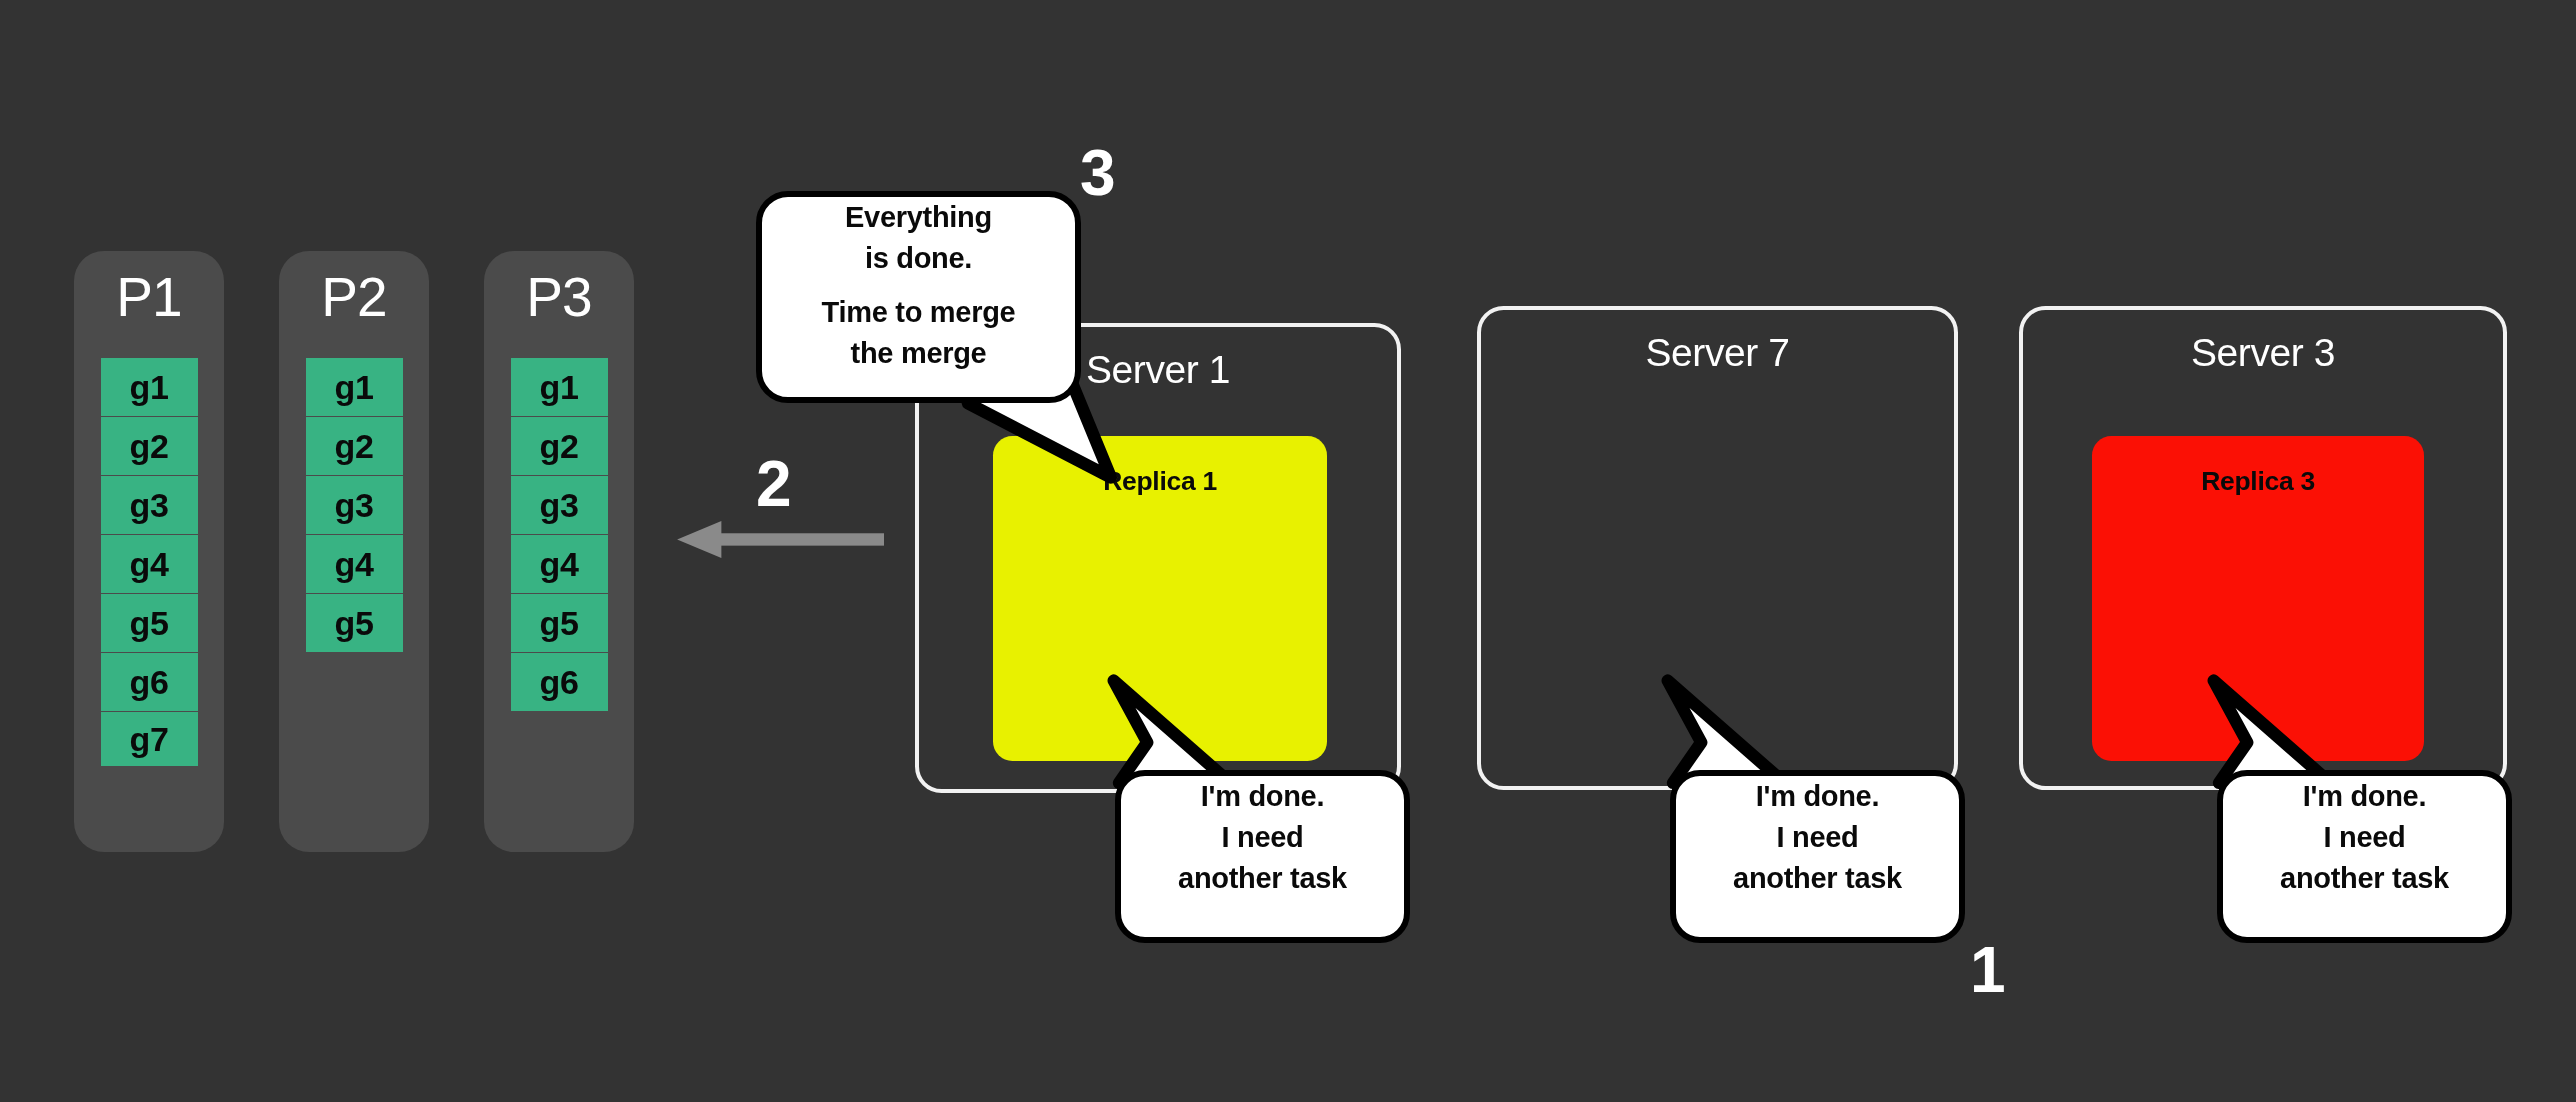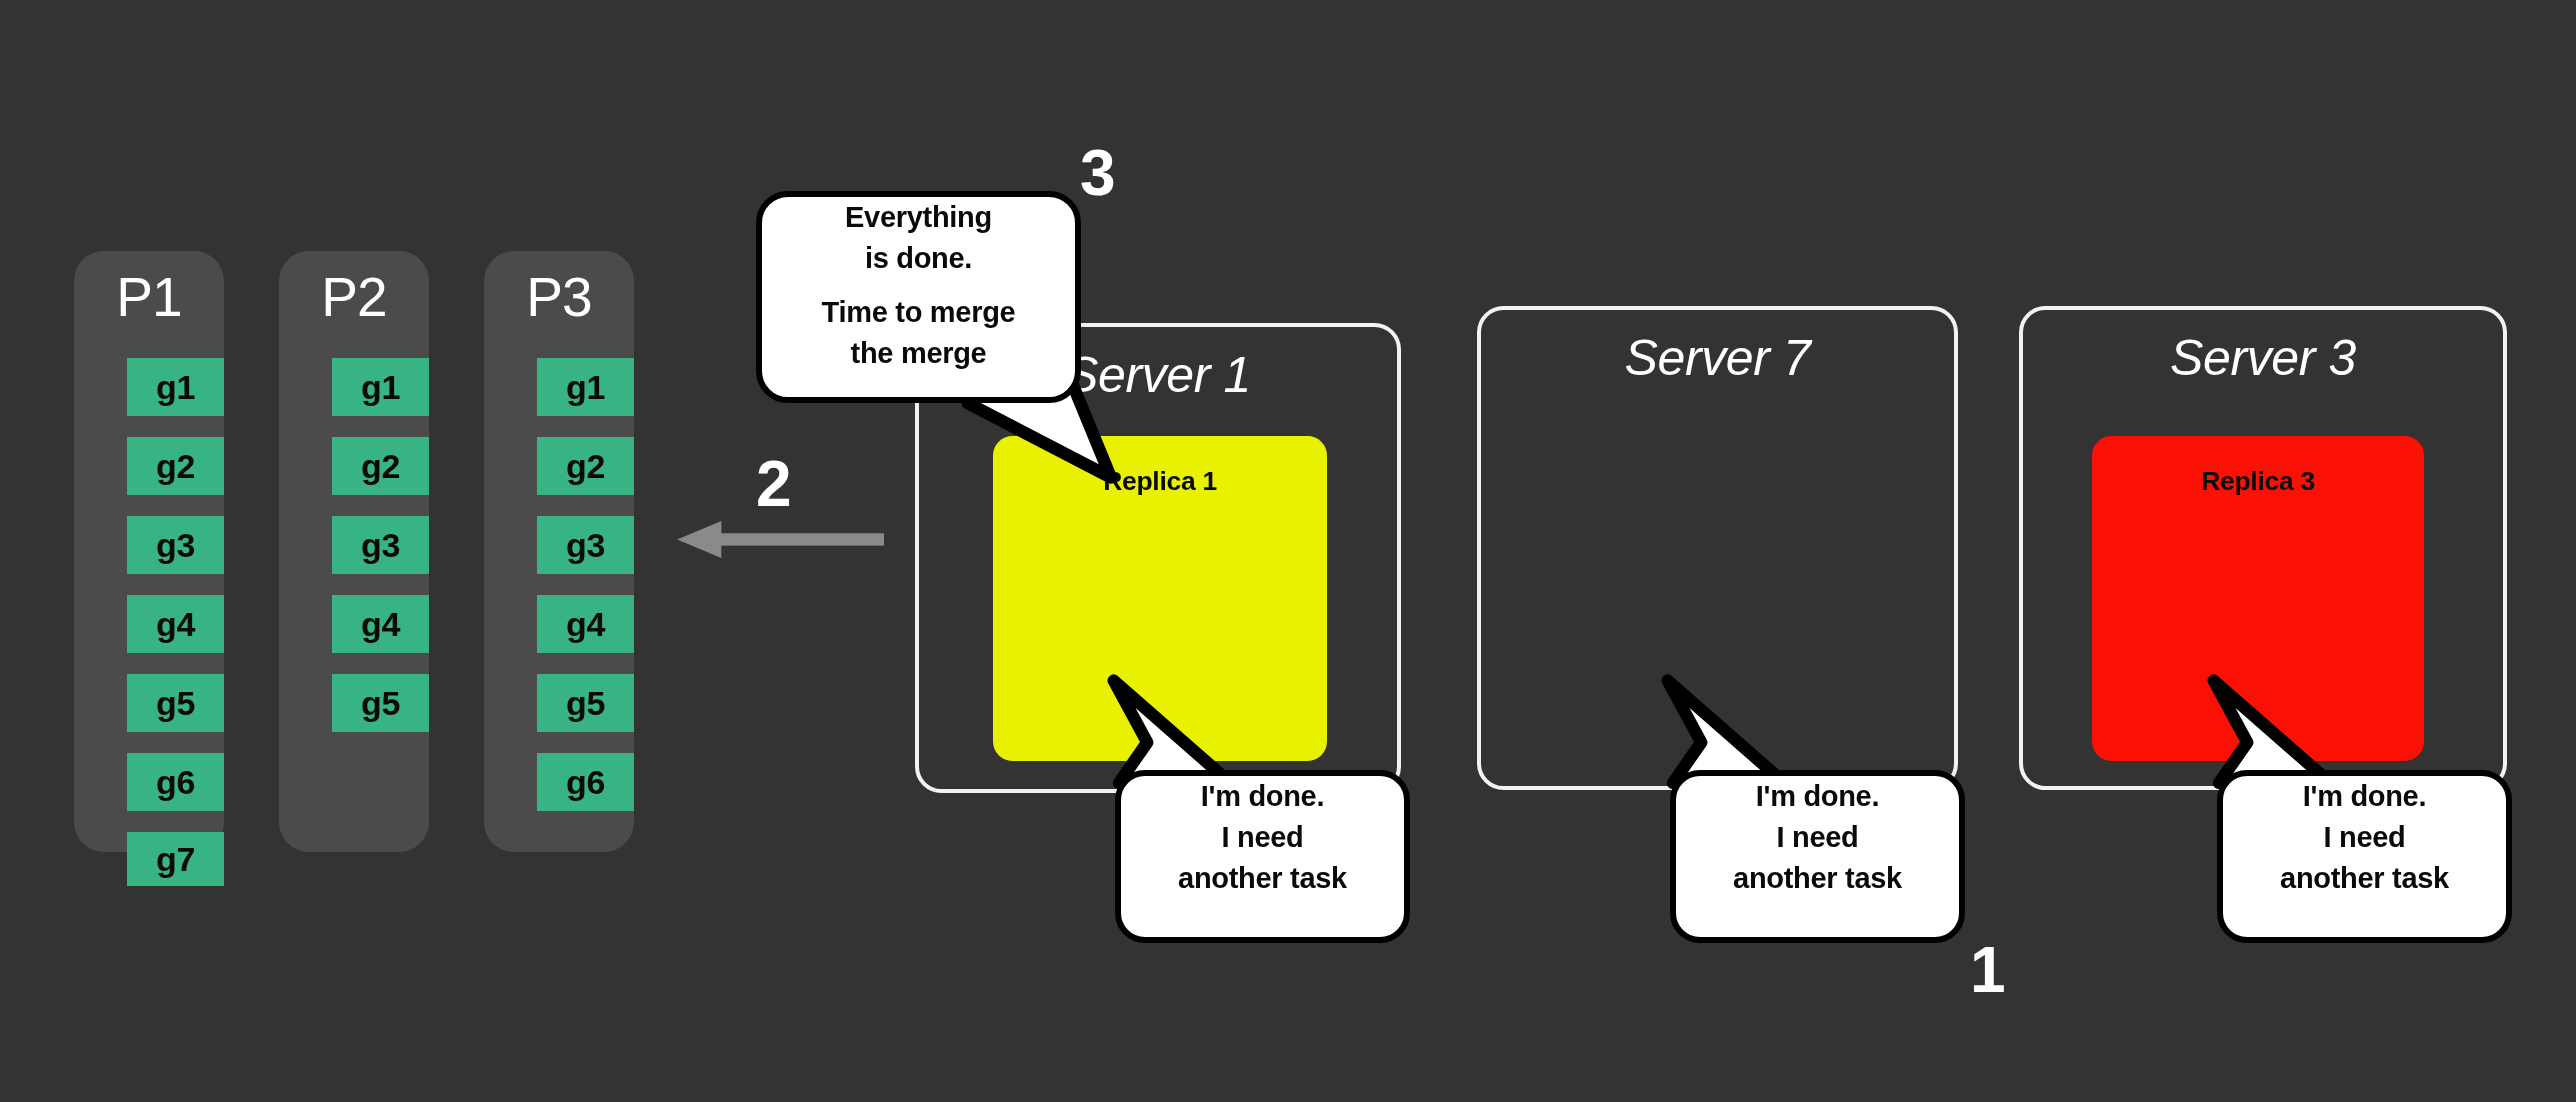--- a/index.html
+++ b/index.html
@@ -38,23 +38,23 @@
     font-size: 55px;
     font-weight: 400;
     line-height: 1.05;
     letter-spacing: -0.9px;
     margin-bottom: 32px;
     user-select: none;
   }
   .task-list {
     display: flex;
     flex-direction: column;
-    gap: 21px;
+    gap: 1px;
     width: 100%;
-    align-items: flex-end;
+    align-items: center;
   }
   .task {
     background: #38B383;
     color: #0A0A0A;
     font-size: 34px;
     font-weight: 700;
     line-height: 1;
     display: flex;
     align-items: center;
     justify-content: center;
@@ -70,26 +70,25 @@
     box-sizing: border-box;
     background: transparent;
   }
   .server-title {
     position: absolute;
     top: 23px;
     left: 0;
     right: 0;
     text-align: center;
     color: #FFFFFF;
-    font-size: 50px;
+    font-size: 39px;
     font-weight: 400;
     line-height: 1;
     letter-spacing: -0.4px;
     user-select: none;
-    font-style: italic;
   }
   .replica {
     position: absolute;
     border-radius: 19.4px;
     display: flex;
     align-items: flex-start;
     justify-content: center;
     box-sizing: border-box;
     padding-top: 32px;
   }

